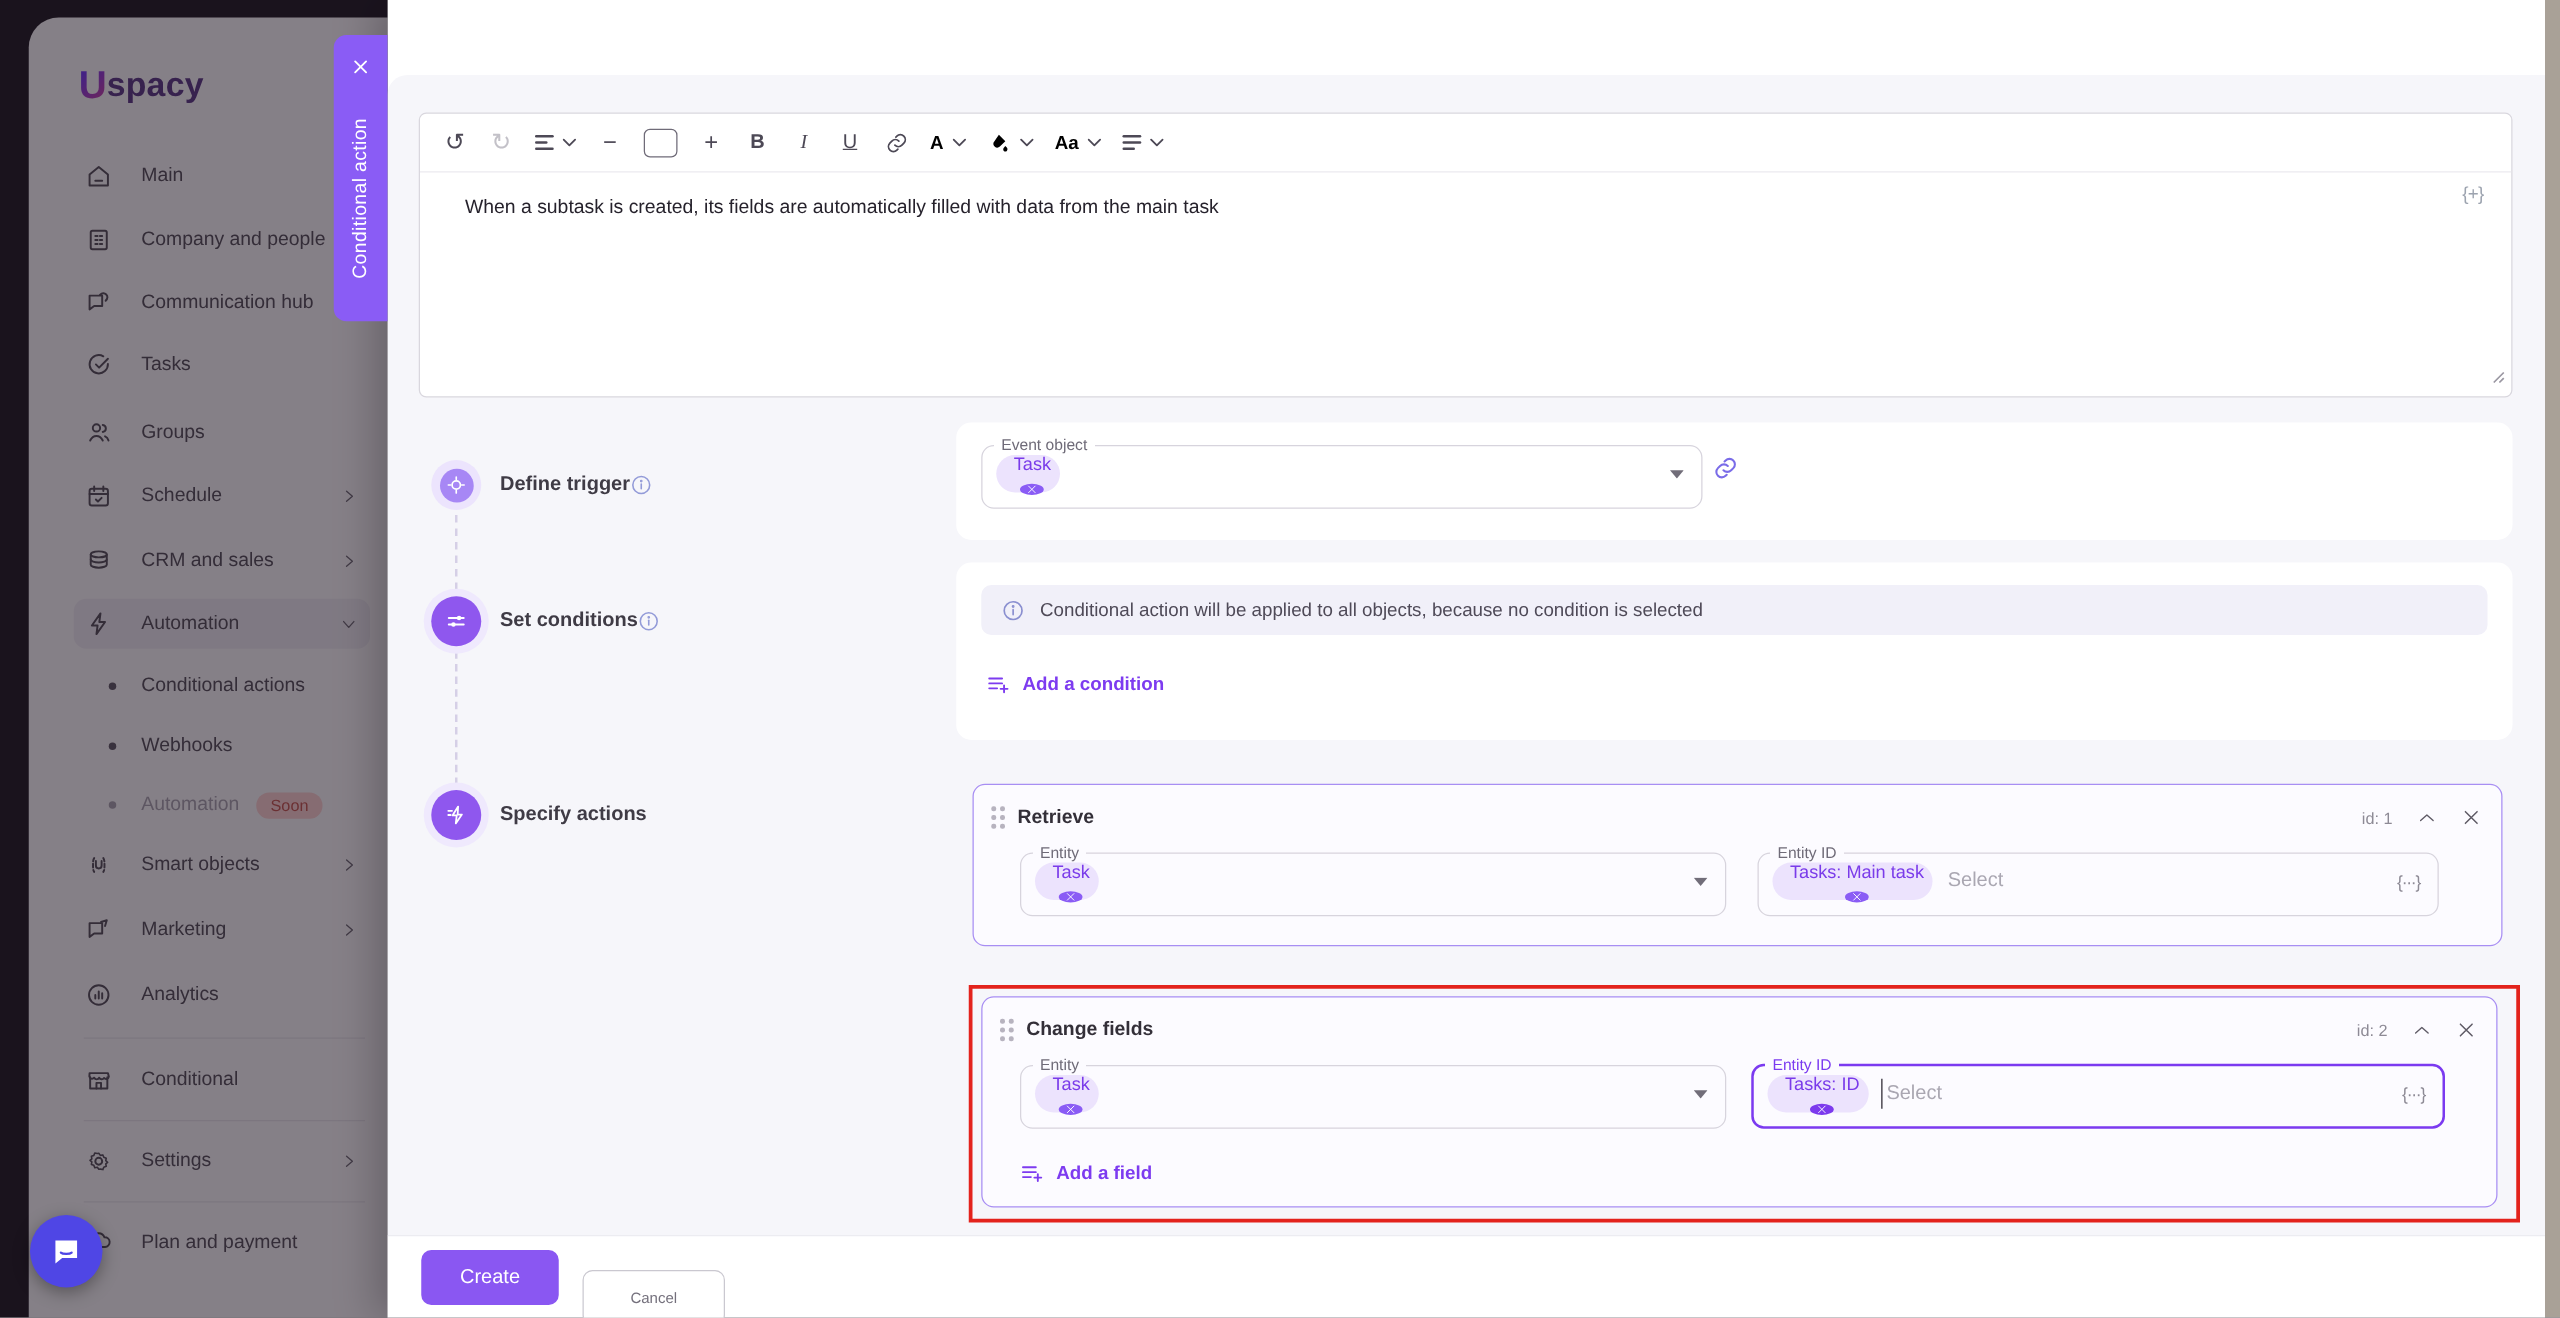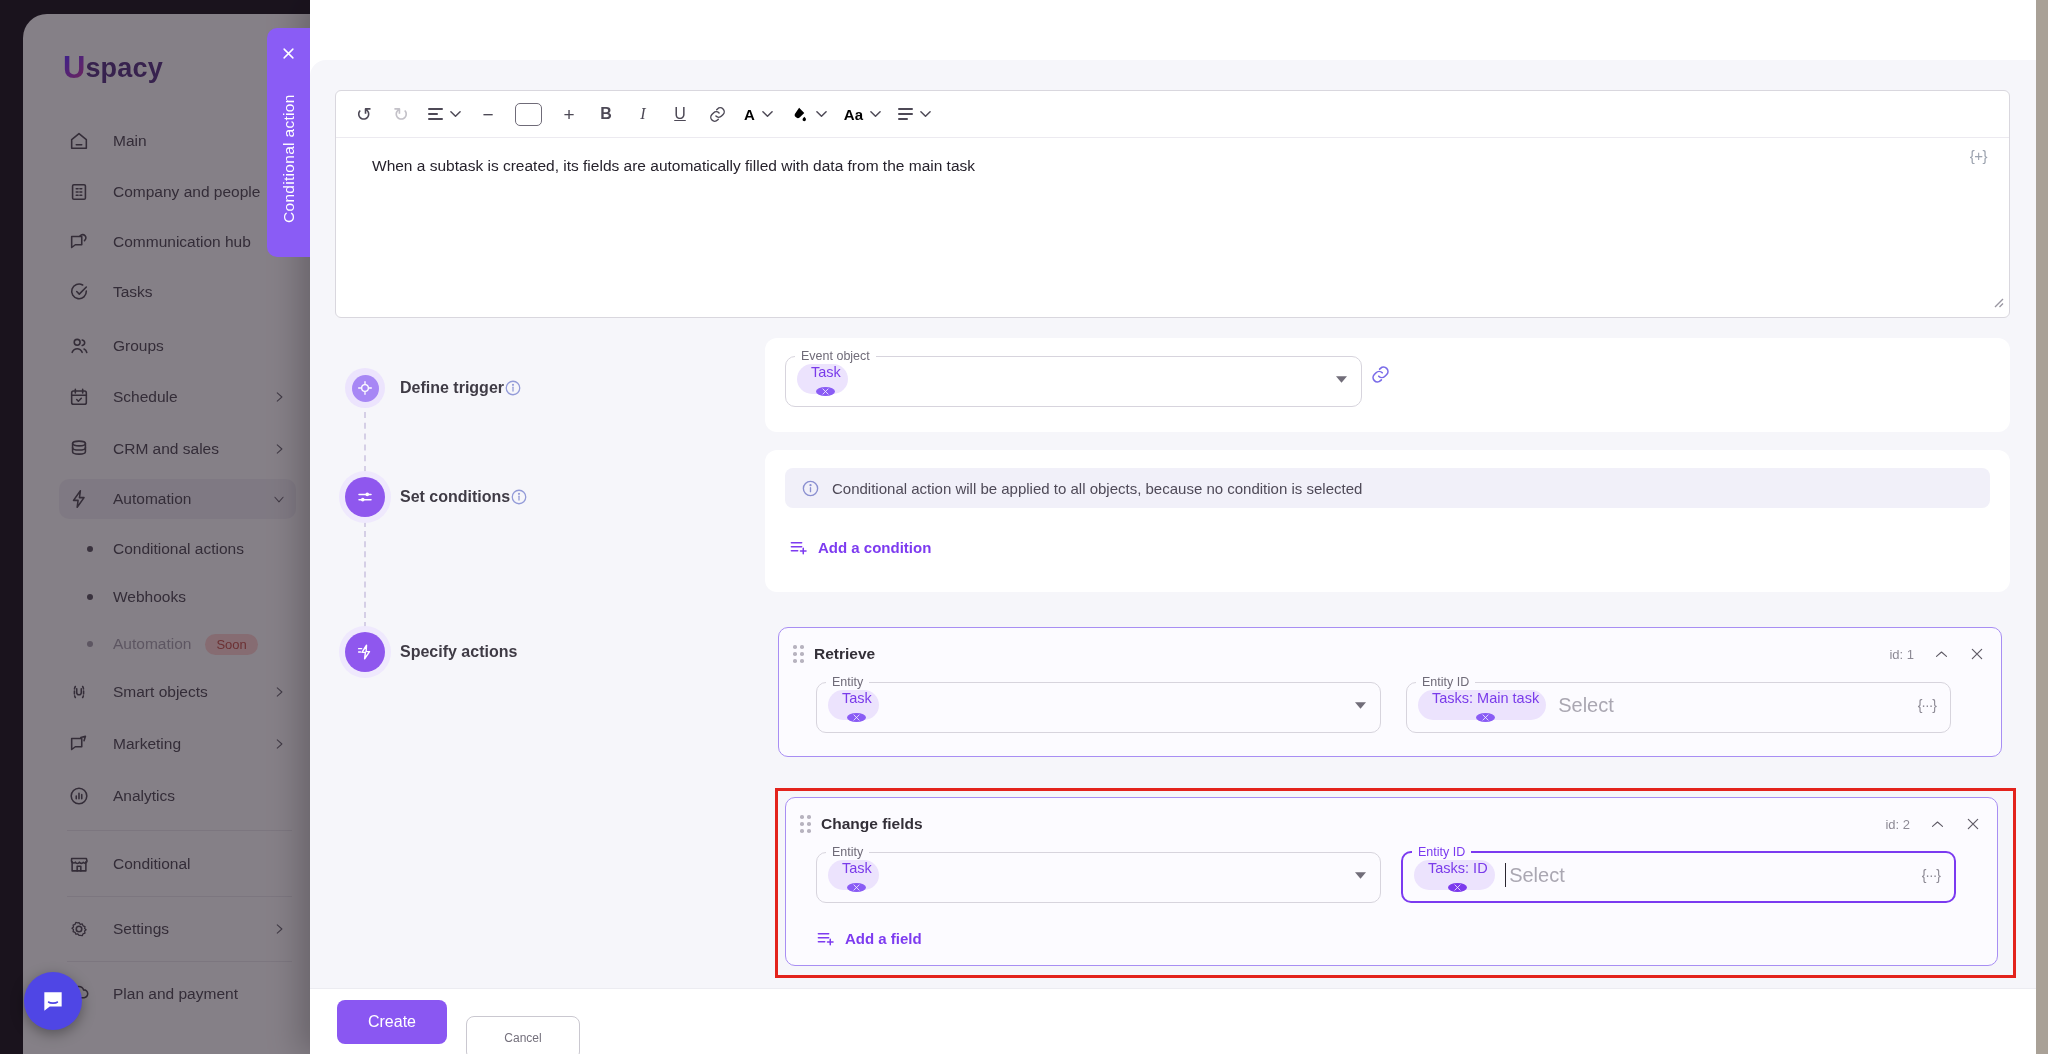--- a/index.html
+++ b/index.html
@@ -99,21 +99,21 @@
   fieldset.fld { border:1px solid #d7d4dd; border-radius:10px; height:57px; position:absolute; background:transparent; }
   fieldset.fld legend { margin-left:9px; padding:0 6px; font-size:12.5px; color:#6f6b78; line-height:1; }
   fieldset.fld .f-row { display:flex; align-items:center; padding:1px 14px 0 11px; height:32px; }
   fieldset.fld.focused { border:2px solid #7b3af0; }
   fieldset.fld.focused legend { color:#7b3af0; }
   .chip { display:inline-flex; align-items:center; gap:7px; background:#ece3fd; color:#7a3bea;
           border-radius:16px; padding:0 7px 0 14px; height:30px; font-size:14.5px; white-space:nowrap;flex-direction:column; }
   .chip .x-circle { width:19px; height:19px; border-radius:50%; background:#8a5cf5; display:flex; align-items:center; justify-content:center; }
   .chip .x-circle svg { stroke:#fff; stroke-width:2; fill:none; stroke-linecap:round; }
   .dd-arrow { margin-left:auto; display:flex; }
-  .select-ph { font-size:20px; color:#aaa7b2; margin-left:12px; }
+  .select-ph { font-size:16px; color:#aaa7b2; margin-left:12px; }
   .braces { margin-left:auto; font-size:14px; color:#8d8a95; letter-spacing:-1px; }
   .caret-bar { width:1.5px; height:24px; background:#2a2630; margin-left:10px; }
   .select-ph.tight { margin-left:3px; }
 
   
   #cond-banner { position:absolute; left:20px; top:18px; width:1205px; height:40px; background:#f1f0f9;
                  border-radius:8px; display:flex; align-items:center; padding:0 16px; gap:12px; }
   #cond-banner .txt { font-size:15px; color:#4f4a58; }
   .purple-link { display:flex; align-items:center; gap:10px; color:#7d3bf0; font-size:15px; font-weight:600; }
   .purple-link svg { stroke:#7d3bf0; fill:none; stroke-width:1.9; stroke-linecap:round; stroke-linejoin:round; }

